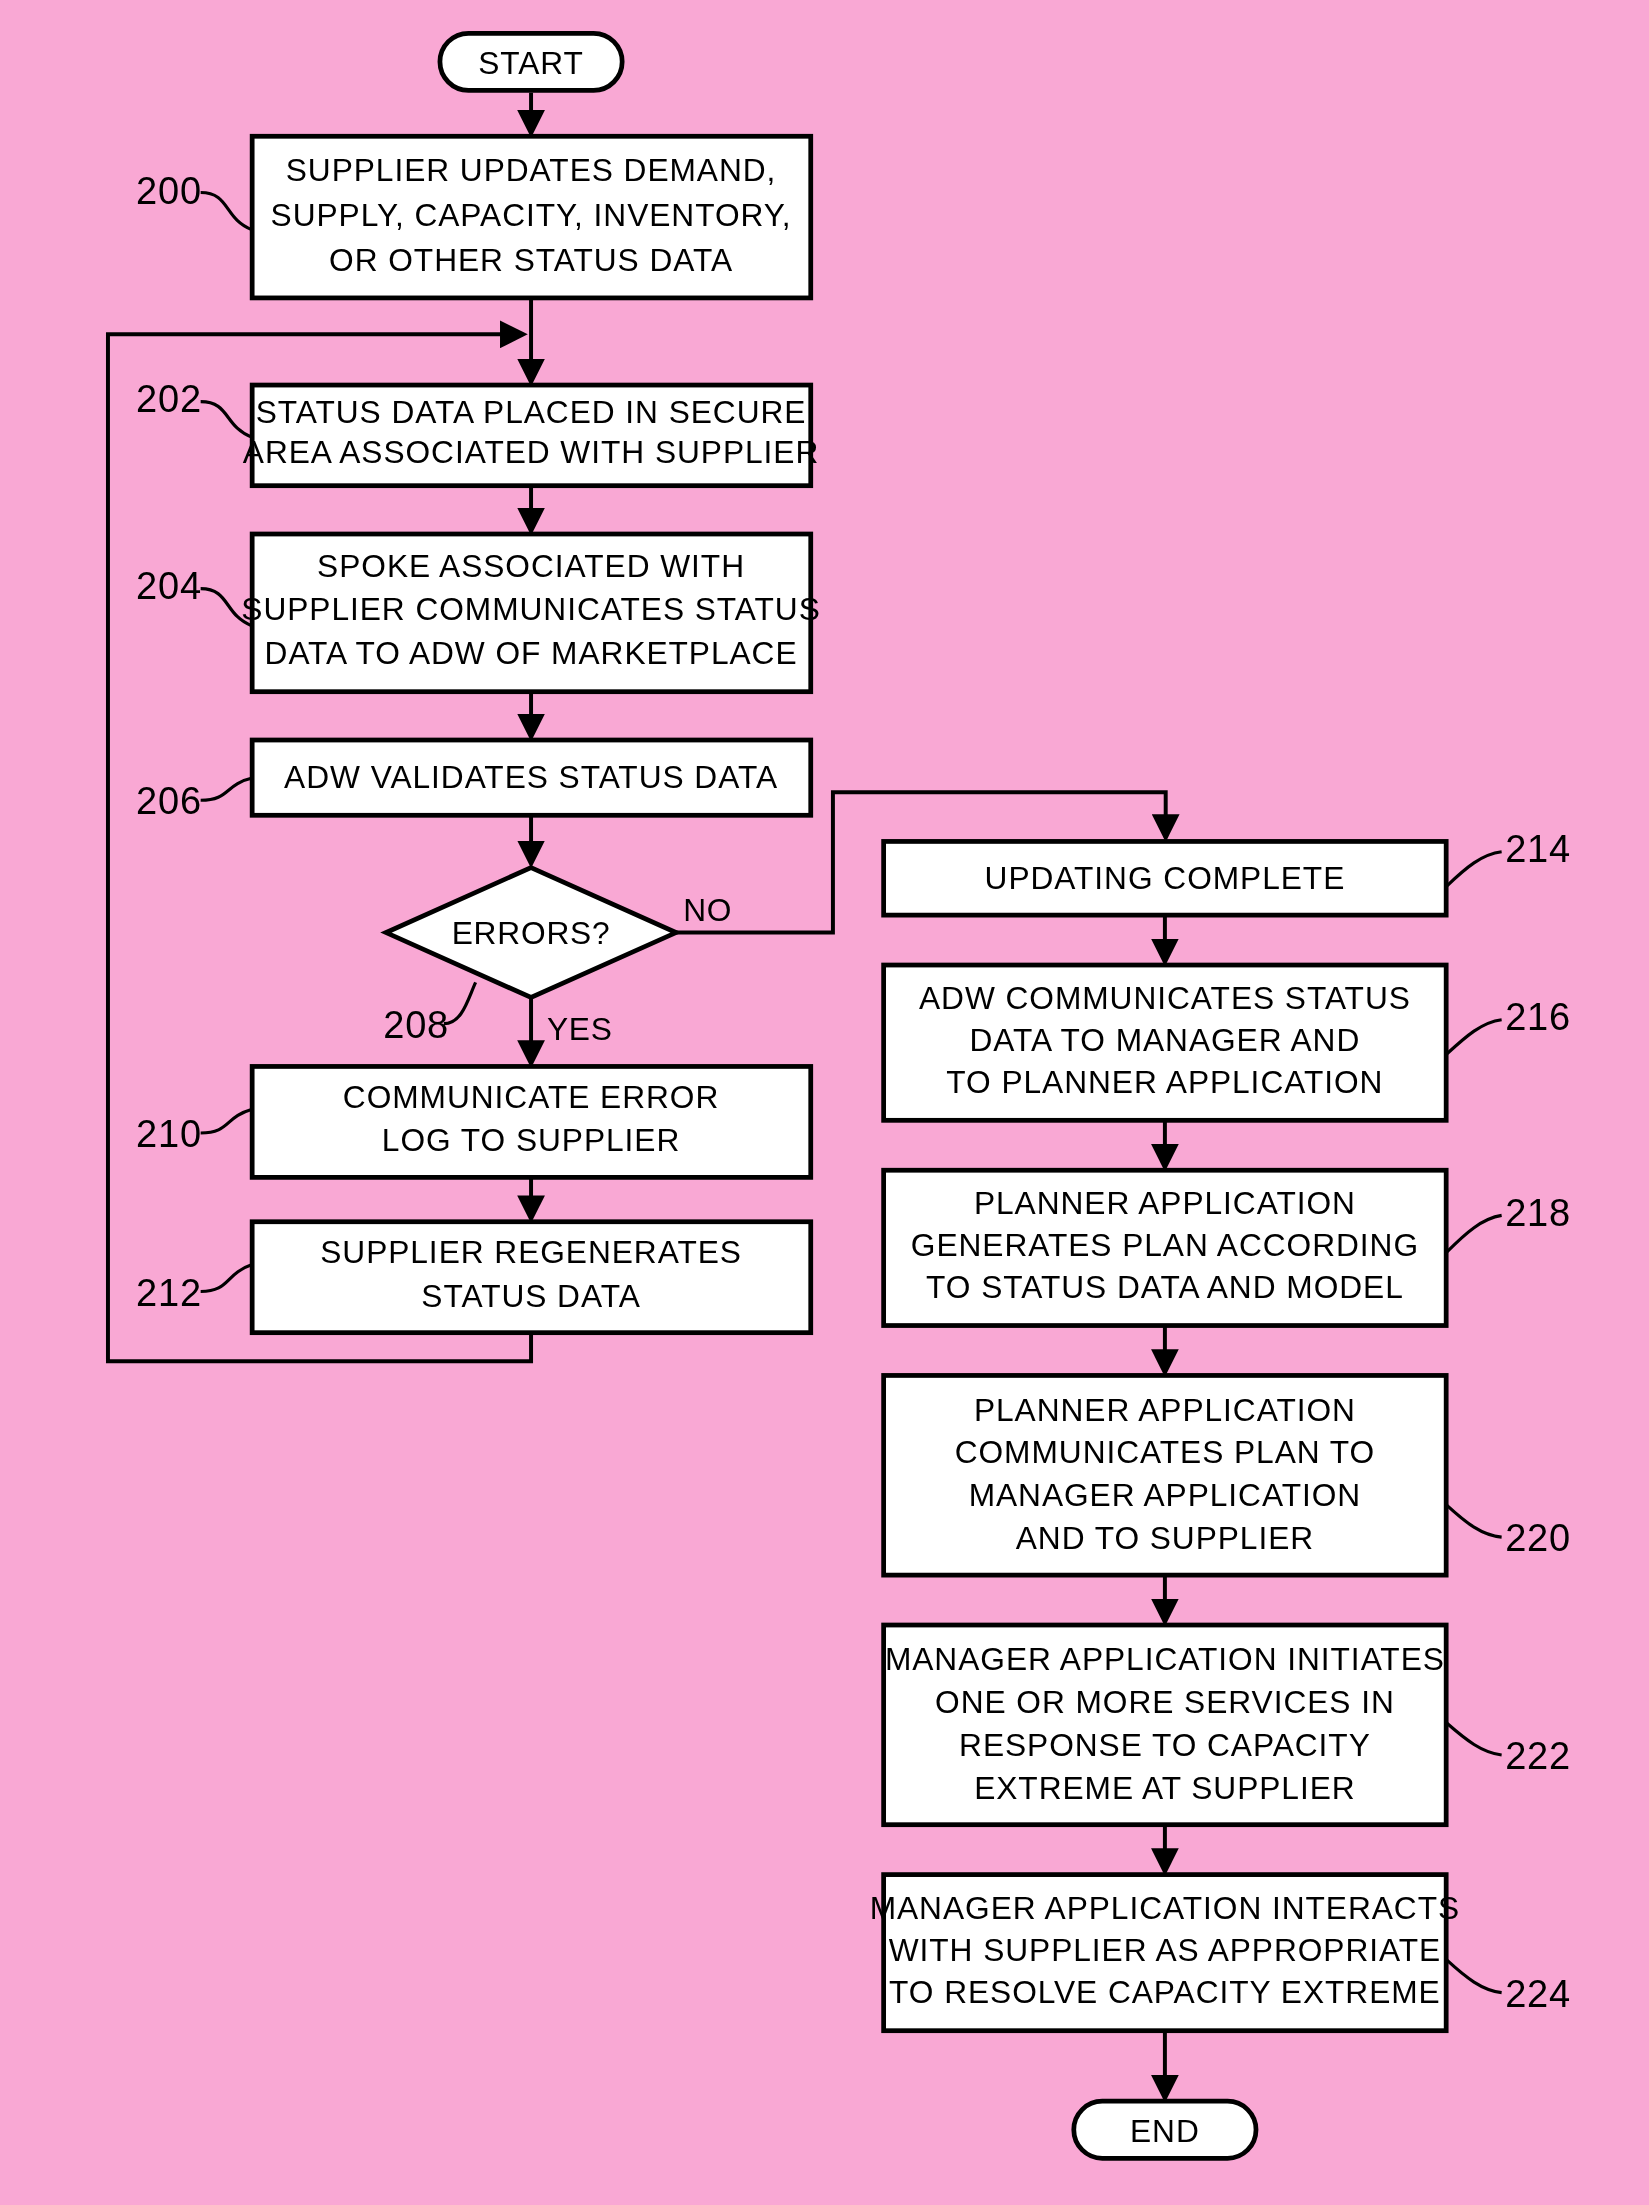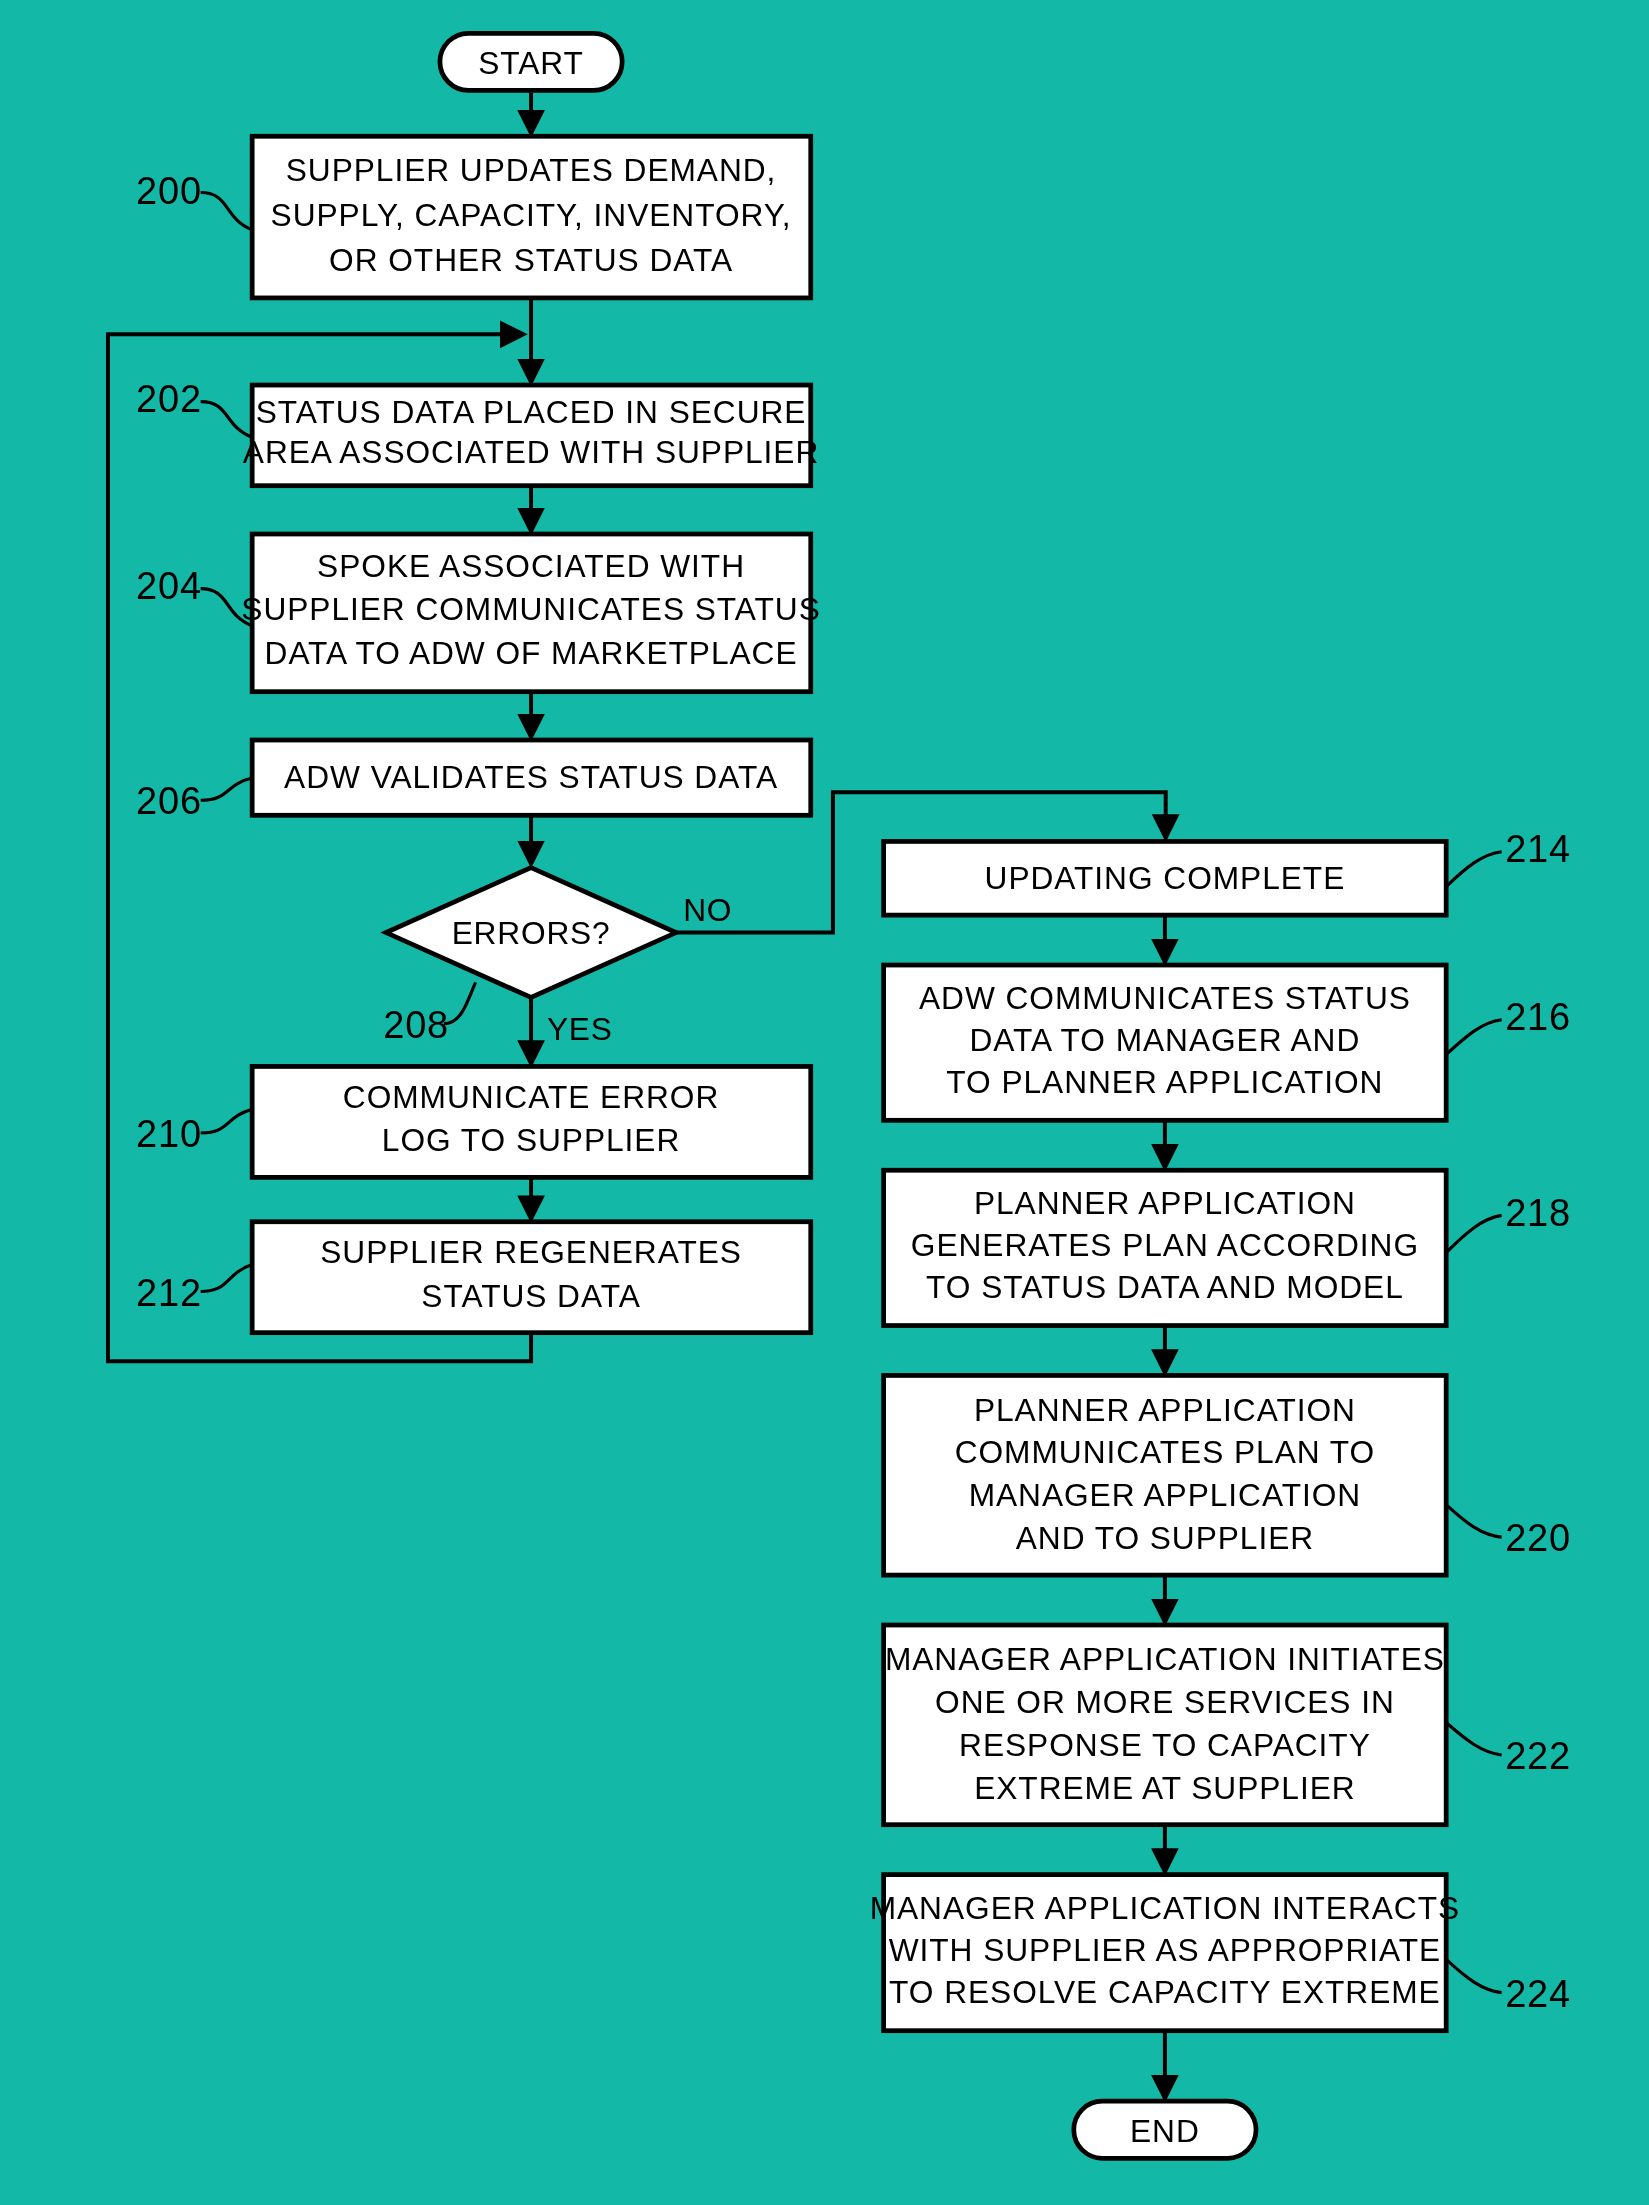--- a/index.html
+++ b/index.html
@@ -4,21 +4,21 @@
 <style>
   html, body {
     margin: 0;
     padding: 0;
     background: #ffffff;
   }
   #page {
     position: relative;
     width: 1650px;
     height: 2205px;
-    background: #14b8a6;
+    background: #f9a8d4;
     overflow: hidden;
     font-family: "Liberation Sans", sans-serif;
   }
   svg#flow {
     position: absolute;
     top: 0;
     left: 0;
     width: 1650px;
     height: 2205px;
     display: block;

